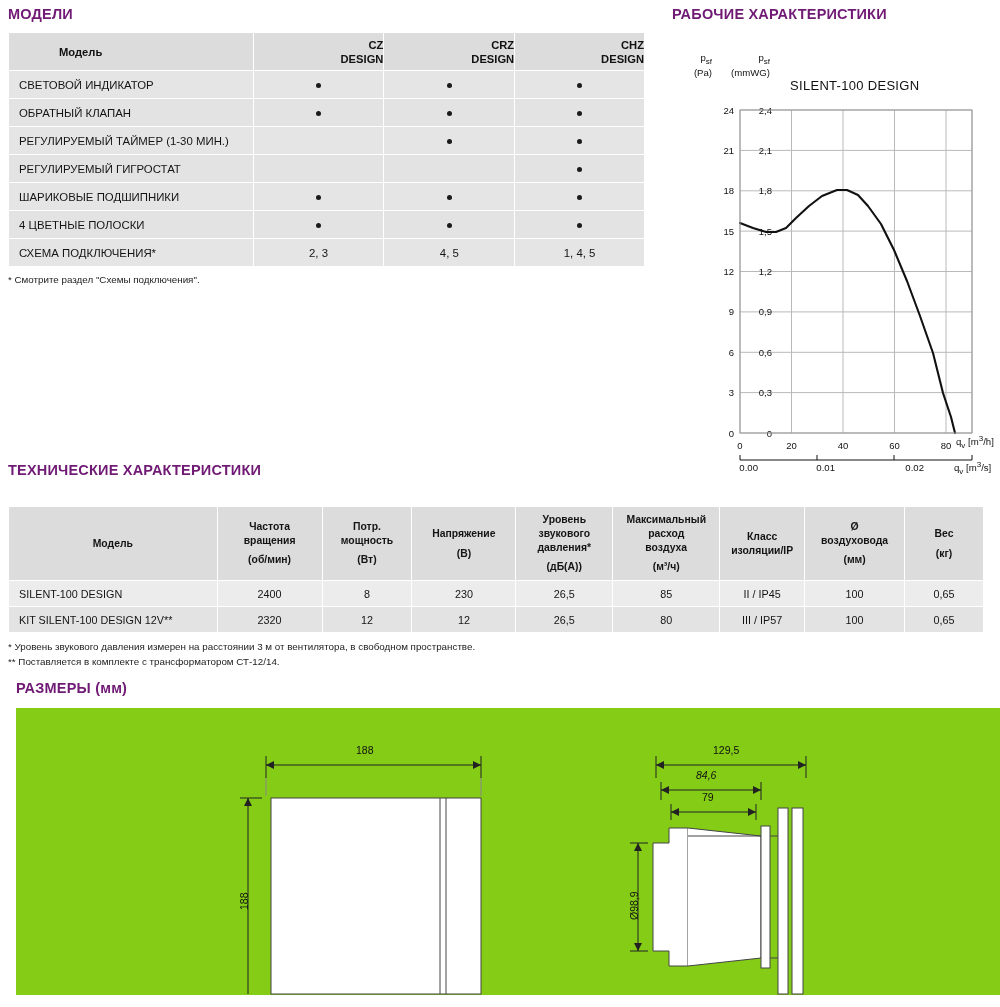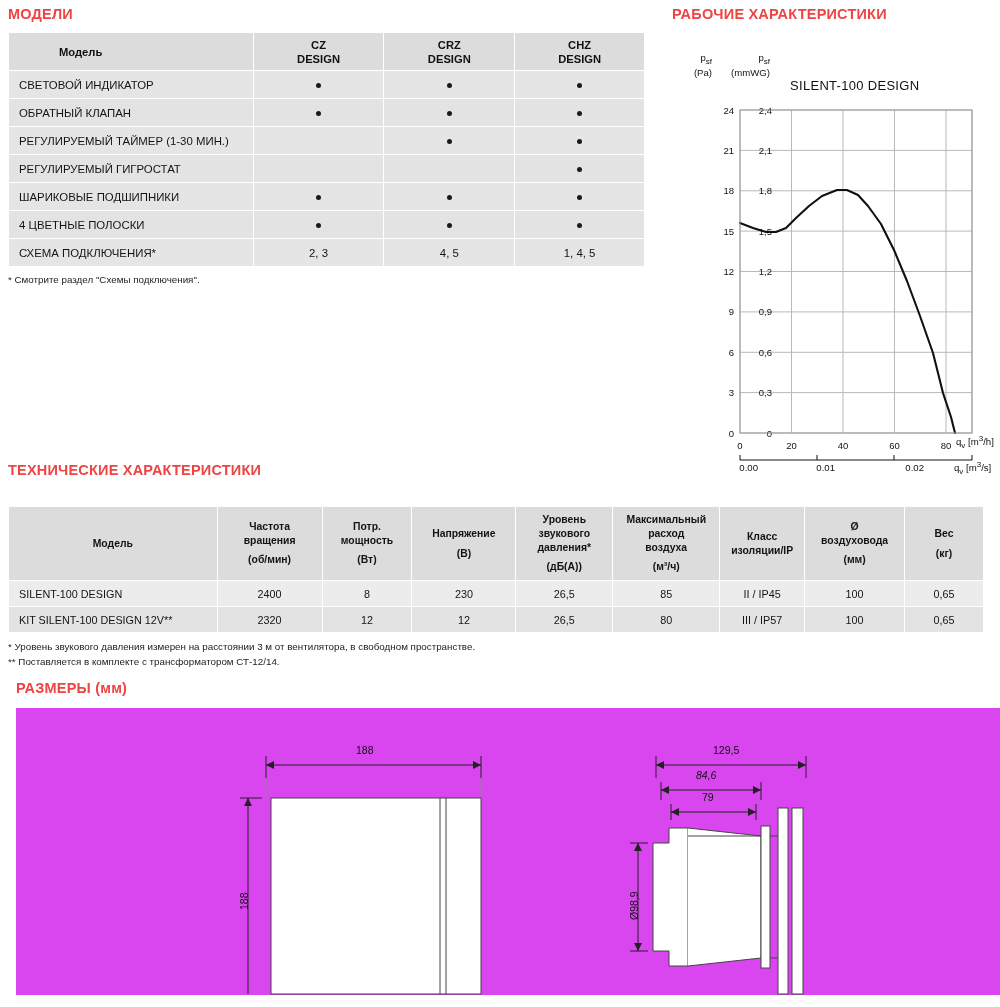--- a/index.html
+++ b/index.html
@@ -10,41 +10,41 @@
     font-family: "Liberation Sans", sans-serif;
     color: #1a1a1a;
   }
   .page { position: relative; width: 1000px; height: 1007px; overflow: hidden; }
 
   
   .section-title {
     font-size: 14.5px;
     font-weight: bold;
     letter-spacing: 0.2px;
-    color: #ef4444;
+    color: #701a75;
   }
 
   
   #models-block { position: absolute; left: 8px; top: 6px; width: 645px; }
   #models-title { margin-bottom: 10px; }
   table.models {
     border-collapse: collapse;
     width: 637px;
     font-size: 11.3px;
   }
   table.models th, table.models td {
     border: 1px solid #ffffff;
     padding: 0;
   }
   table.models thead th {
     background: #dcdcdc;
     font-weight: bold;
     font-size: 11.2px;
     height: 38px;
-    text-align: center;
+    text-align: right;
     line-height: 1.25;
     color: #111;
   }
   table.models thead th.model-col { text-align: left; padding-left: 50px; }
   table.models tbody td {
     height: 28px;
     background: #e5e5e5;
     text-align: center;
     font-size: 11.4px;
     color: #141414;
@@ -117,21 +117,21 @@
   table.tech tbody tr:nth-child(even) td { background: #e3e3e3; }
   table.tech tbody td.name { text-align: left; padding-left: 10px; }
   .tech-notes { margin-top: 7px; font-size: 9.8px; line-height: 1.5; color: #222; }
 
   
   #dims-block { position: absolute; left: 8px; top: 680px; width: 984px; padding-left: 8px; }
   #dims-title { margin-bottom: 12px; }
   .dims-canvas {
     position: relative;
     width: 984px; height: 287px;
-    background: #d946ef;
+    background: #84cc16;
   }
   .dim-label {
     position: absolute;
     font-size: 10.5px;
     color: #111;
   }
   .vert-label {
     position: absolute;
     font-size: 10.5px;
     color: #111;

